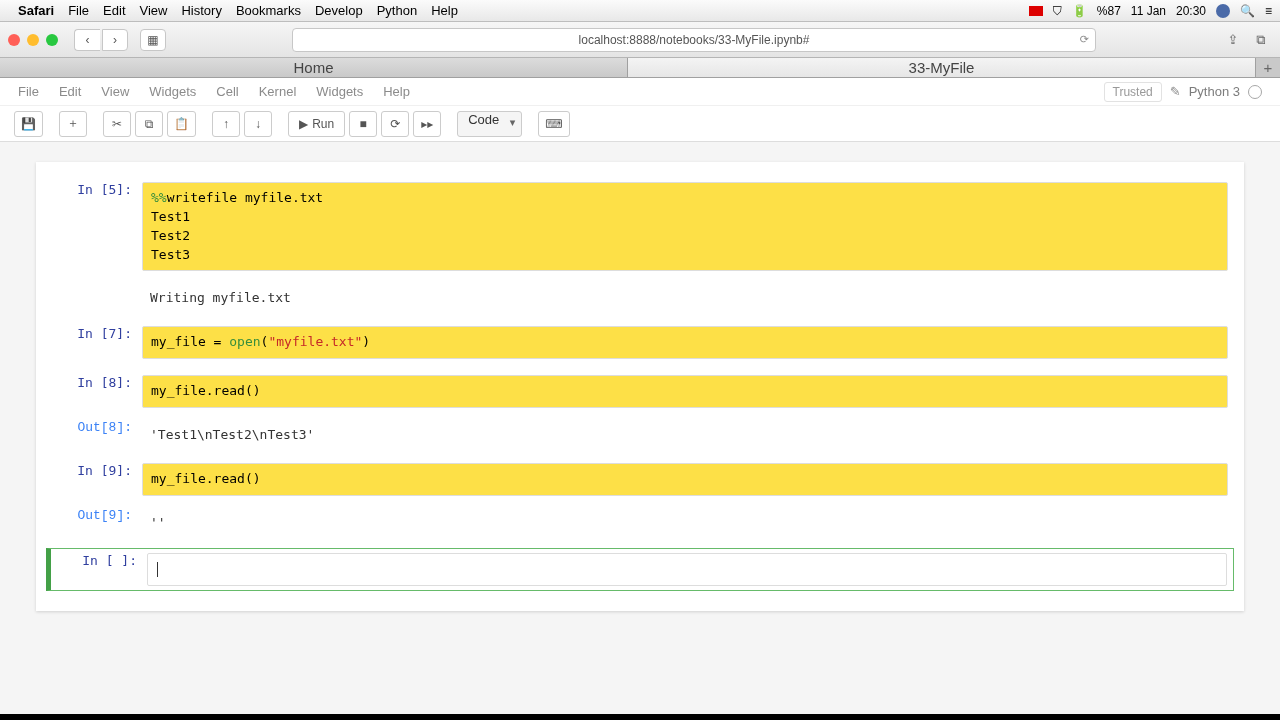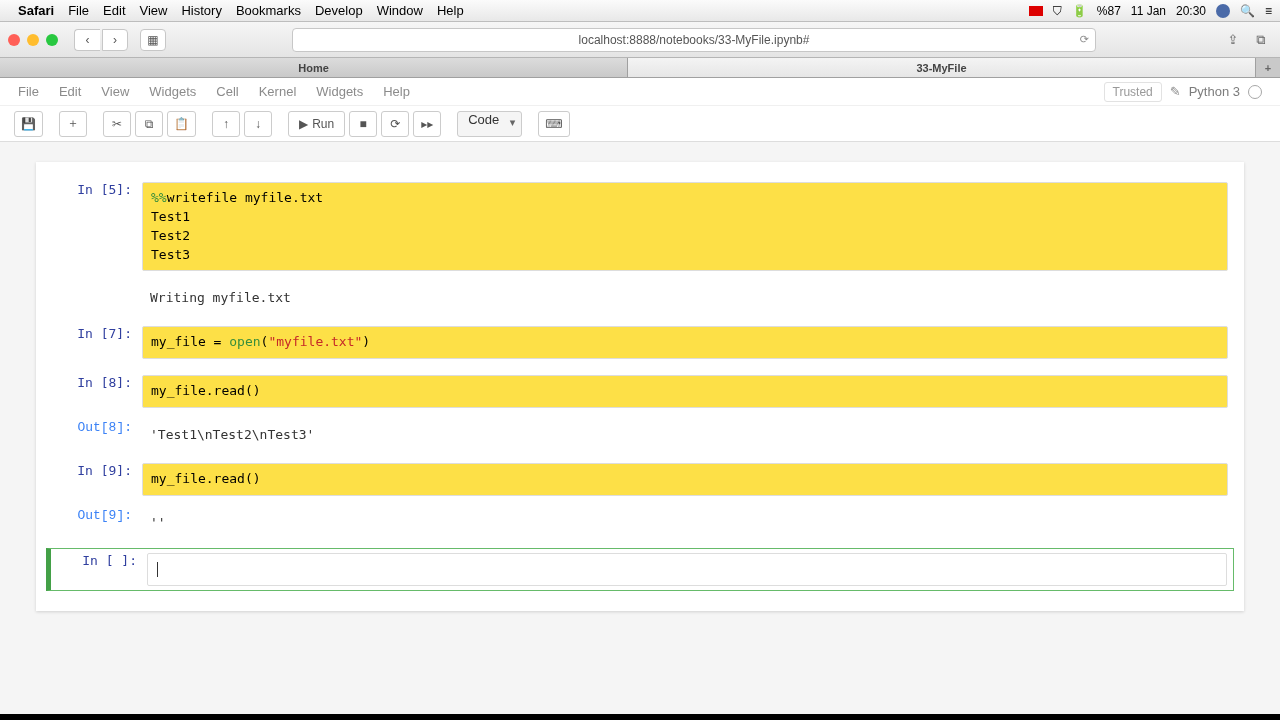--- a/index.html
+++ b/index.html
@@ -20,21 +20,21 @@
   .tl.r { background: #ff5f57; } .tl.y { background: #ffbd2e; } .tl.g { background: #28c840; }
   .nav-btns { display:flex; gap:2px; }
   .nav-btn { width:26px; height:22px; background:#fff; border:1px solid #c7c7c7; border-radius:4px; display:flex; align-items:center; justify-content:center; font-size:12px; color:#555;}
   .nav-btn.l { border-radius:4px 0 0 4px; border-right:none;}
   .nav-btn.r2 { border-radius:0 4px 4px 0;}
   .url-bar { flex:1; margin: 0 120px; height:24px; background:#fff; border:1px solid #c7c7c7; border-radius:4px; display:flex; align-items:center; justify-content:center; font-size:12px; color:#555; position:relative;}
   .url-bar .reload { position:absolute; right:6px; color:#888; font-size:11px;}
   .tb-icon { width:22px; height:20px; display:flex; align-items:center; justify-content:center; color:#666; font-size:13px; }
   
   
-  .tabbar { height: 20px; background:#c9c9c9; display:flex; font-size:11px; border-bottom:1px solid #a0a0a0;font-weight:bold;}
+  .tabbar { height: 20px; background:#c9c9c9; display:flex; font-size:15px; border-bottom:1px solid #a0a0a0;}
   .tab { flex:1; display:flex; align-items:center; justify-content:center; border-right:1px solid #a0a0a0; background:linear-gradient(#dcdcdc,#c9c9c9); color:#444;}
   .tab.active { background:linear-gradient(#f4f4f4,#e6e6e6);text-align:right; }
   .tab-add { width:24px; display:flex; align-items:center; justify-content:center; color:#666;}
   
   
   .jp-menu { height: 28px; background:#fff; display:flex; align-items:center; padding:0 18px; gap:20px; font-size:13px; color:#777; filter: blur(0.4px); opacity:0.85; border-bottom:1px solid #eee;}
   .jp-menu .right-status { margin-left:auto; display:flex; align-items:center; gap:8px; }
   .trusted { border:1px solid #ddd; padding:2px 8px; border-radius:3px; font-size:12px; color:#888;}
   .kernel-name { color:#666; font-size:13px;}
   .kernel-ind { width:14px; height:14px; border:1.5px solid #999; border-radius:50%;}
@@ -71,21 +71,21 @@
 
 <div class="menubar">
   <span class="apple"></span>
   <span class="app">Safari</span>
   <span class="menu-item">File</span>
   <span class="menu-item">Edit</span>
   <span class="menu-item">View</span>
   <span class="menu-item">History</span>
   <span class="menu-item">Bookmarks</span>
   <span class="menu-item">Develop</span>
-  <span class="menu-item">Window</span>
+  <span class="menu-item">Python</span>
   <span class="menu-item">Help</span>
   <div class="right">
     <span style="width:14px;height:10px;background:#d00;display:inline-block;"></span>
     <span>⛉</span>
     <span>🔋</span>
     <span>%87</span>
     <span>11 Jan</span>
     <span>20:30</span>
     <span style="width:14px;height:14px;background:#4a6aa8;border-radius:50%;display:inline-block;"></span>
     <span>🔍</span>

